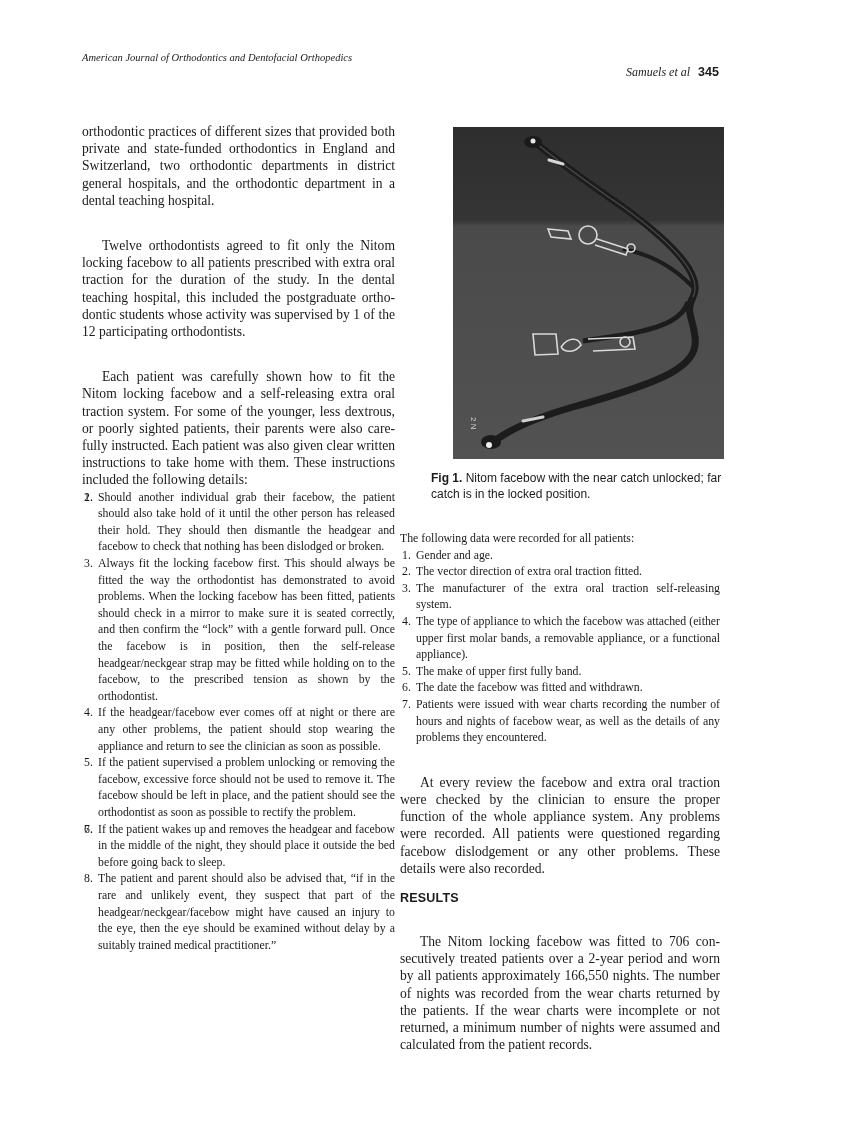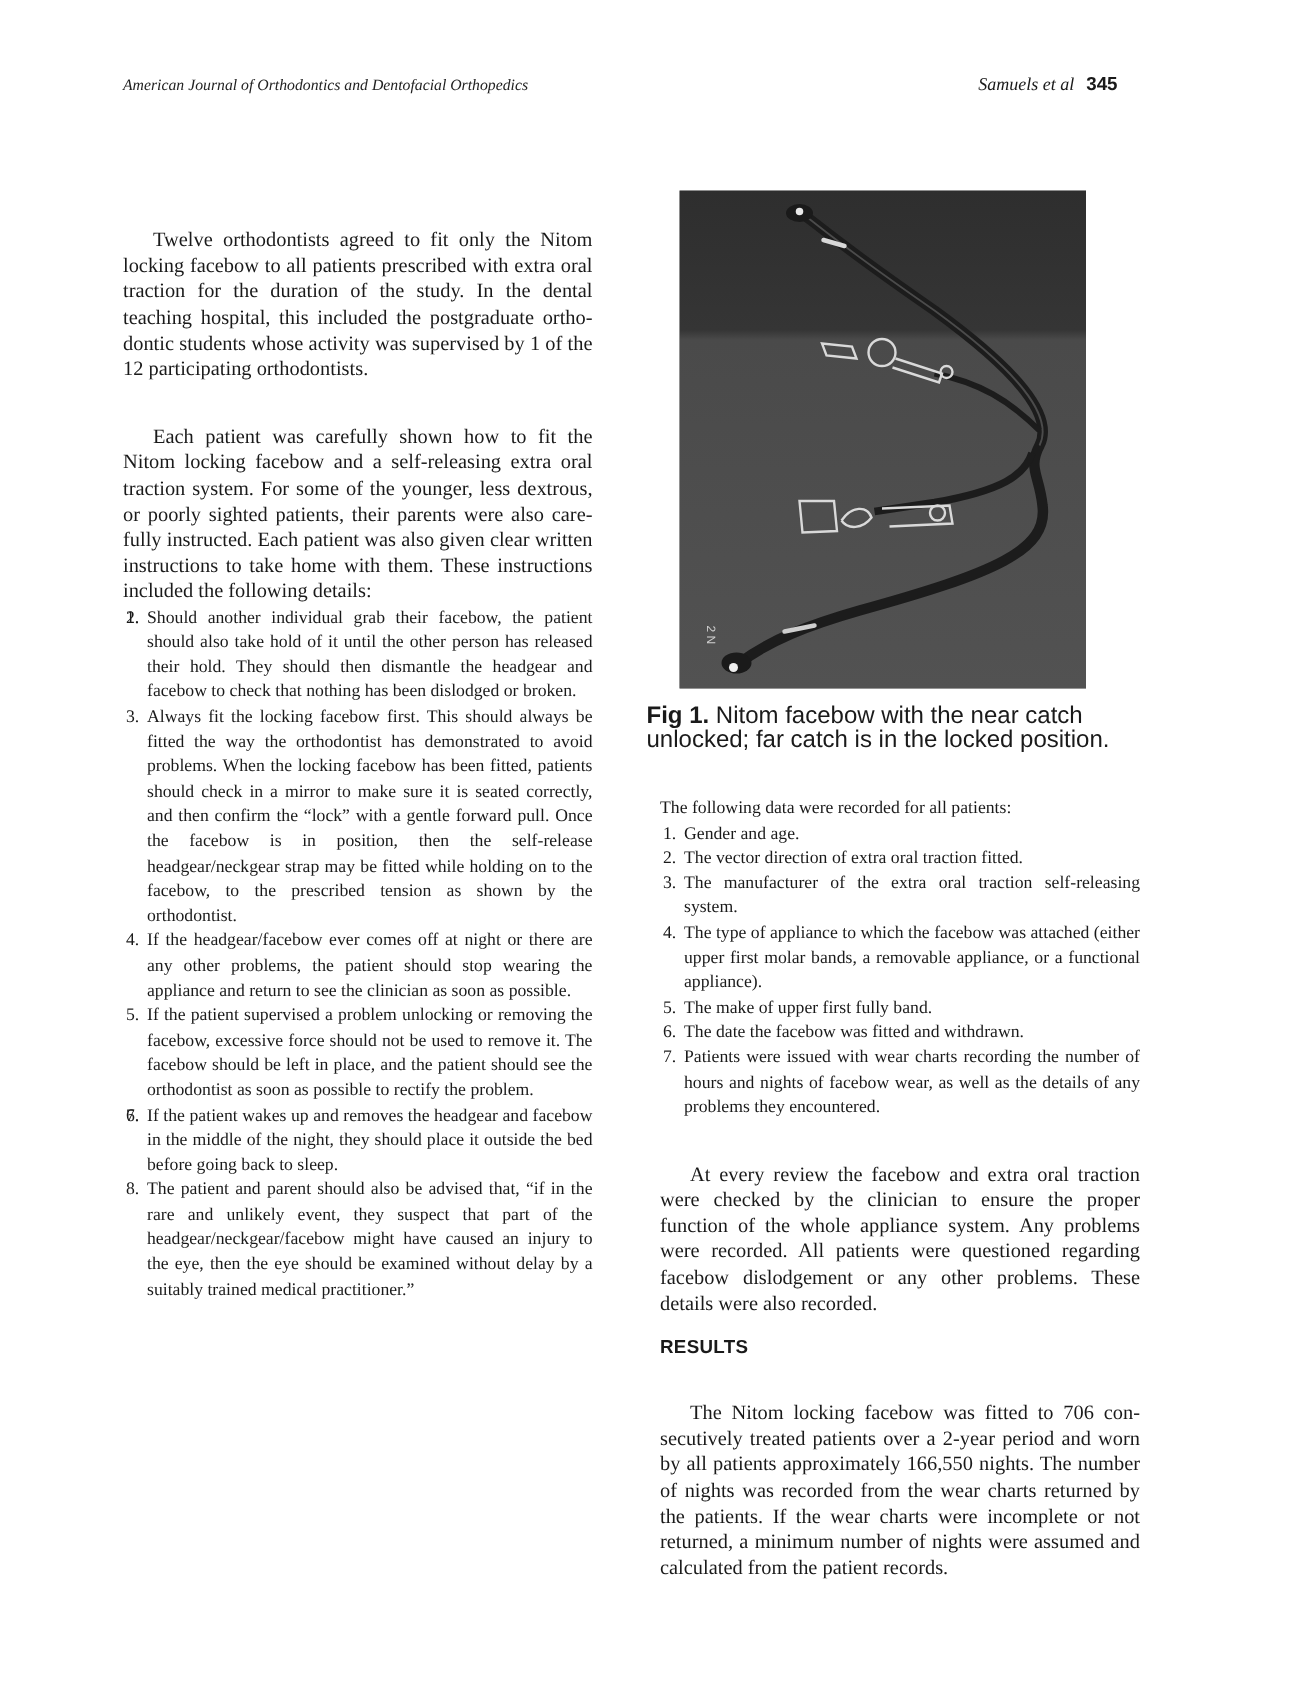--- a/index.html
+++ b/index.html
@@ -1,56 +1,57 @@
 <!DOCTYPE html>
 <html><head>
 <meta charset="utf-8">
 <style>
   html, body { margin: 0; padding: 0; background: #ffffff; }
   body { width: 866px; height: 1122px; position: relative; overflow: hidden;
          font-family: "Liberation Serif", serif; color: #1a1a1a; }
   .header-left { position: absolute; left: 82px; top: 50px; font-style: italic; font-size: 10.5px; line-height: 15px; color: #222; }
-  .header-right { position: absolute; left: 600px; top: 49px; width: 145px; text-align: right; font-size: 12px; }
+  .header-right { position: absolute; left: 600px; top: 65px; width: 145px; text-align: center; font-size: 12px; }
   .header-right .auth { font-style: italic; }
   .header-right .pg { font-family: "Liberation Sans", sans-serif; font-weight: bold; font-size: 12.5px; margin-left: 8px; }
 
   .col { position: absolute; width: 313px; }
   .col-left { left: 82px; top: 123px; }
-  .col-right { left: 440px; top: 530px; width: 320px; }
+  .col-right { left: 400px; top: 530px; width: 320px; }
 
   p.body { margin: 0; font-size: 13.6px; line-height: 17.2px; text-align: justify; hyphens: manual; }
   p.indent { text-indent: 20px; margin-top: 28px; }
 
   ol.instr { margin: 0; padding: 0; list-style: none; }
   ol.instr li { position: relative; padding-left: 16px; font-size: 11.8px; line-height: 16.6px; text-align: justify; }
   ol.instr li .num { position: absolute; left: 2px; top: 0; }
 
   ol.data { margin: 0; padding: 0; list-style: none; }
   ol.data li { position: relative; padding-left: 16px; font-size: 11.8px; line-height: 16.6px; text-align: justify; }
   ol.data li .num { position: absolute; left: 2px; top: 0; }
   p.lead-small { margin: 0; font-size: 11.8px; line-height: 16.6px; }
 
   .figure { position: absolute; left: 453px; top: 127px; width: 271px; height: 332px; background: #3a3a3a; overflow: hidden; }
   .figure svg { display: block; }
-  .caption { position: absolute; left: 431px; top: 470px; width: 320px; font-family: "Liberation Sans", sans-serif; font-size: 16px; line-height: 16px; color: #1a1a1a; }
+  .caption { position: absolute; left: 431px; top: 470px; width: 320px; font-family: "Liberation Sans", sans-serif; font-size: 12px; line-height: 16px; color: #1a1a1a; }
   .caption b { font-weight: bold; }
 
   .heading { font-family: "Liberation Sans", sans-serif; font-weight: bold; font-size: 12.5px; margin: 14px 0 28px 0; letter-spacing: 0.2px; }
 </style>
 </head>
 <body>
 
 <div class="header-left">
   <div>American Journal of Orthodontics and Dentofacial Orthopedics</div>
 </div>
 <div class="header-right">
   <span class="auth">Samuels et al</span><span class="pg">345</span>
 </div>
 
 <div class="col col-left">
+  <p class="body">orthodontic practices of different sizes that provided both private and state-funded orthodontics in England and Switzerland, two orthodontic departments in dis­trict general hospitals, and the orthodontic department in a dental teaching hospital.</p>
   <p class="body indent">Twelve orthodontists agreed to fit only the Nitom locking facebow to all patients prescribed with extra oral traction for the duration of the study. In the dental teaching hospital, this included the postgraduate ortho­dontic students whose activity was supervised by 1 of the 12 participating orthodontists.</p>
   <p class="body indent">Each patient was carefully shown how to fit the Nitom locking facebow and a self-releasing extra oral traction system. For some of the younger, less dextrous, or poorly sighted patients, their parents were also care­fully instructed. Each patient was also given clear writ­ten instructions to take home with them. These instruc­tions included the following details:</p>
   <ol class="instr">
     <li><span class="num">1.</span></li>
     <li><span class="num">2.</span><span>Should another individual grab their facebow, the patient should also take hold of it until the other person has released their hold. They should then dismantle the head­gear and facebow to check that nothing has been dis­lodged or broken.</span></li>
     <li><span class="num">3.</span><span>Always fit the locking facebow first. This should always be fitted the way the orthodontist has demonstrated to avoid problems. When the locking facebow has been fit­ted, patients should check in a mirror to make sure it is seated correctly, and then confirm the “lock” with a gen­tle forward pull. Once the facebow is in position, then the self-release headgear/neckgear strap may be fitted while holding on to the facebow, to the prescribed tension as shown by the orthodontist.</span></li>
     <li><span class="num">4.</span><span>If the headgear/facebow ever comes off at night or there are any other problems, the patient should stop wearing the appliance and return to see the clinician as soon as possible.</span></li>
     <li><span class="num">5.</span><span>If the patient supervised a problem unlocking or remov­ing the facebow, excessive force should not be used to remove it. The facebow should be left in place, and the patient should see the orthodontist as soon as possible to rectify the problem.</span></li>
     <li><span class="num">6.</span></li>
     <li><span class="num">7.</span><span>If the patient wakes up and removes the headgear and facebow in the middle of the night, they should place it outside the bed before going back to sleep.</span></li>

